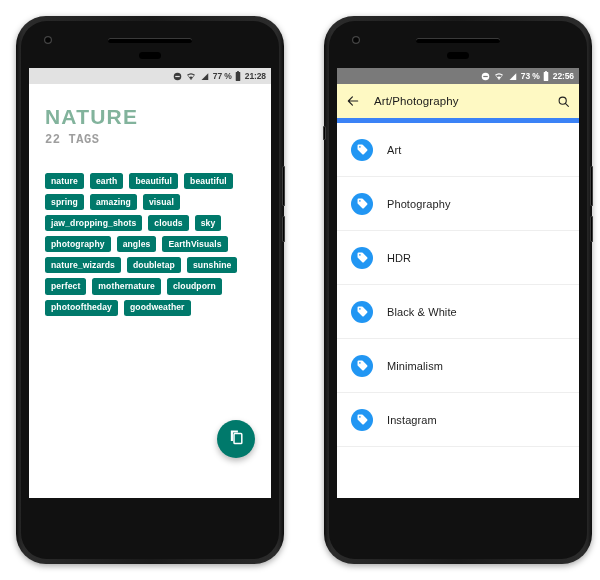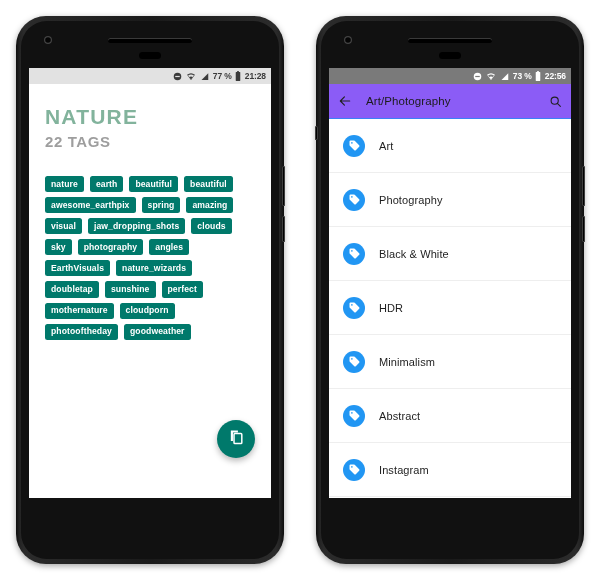--- a/index.html
+++ b/index.html
@@ -27,21 +27,21 @@
     top: 16px;
     border-radius: 30px;
     background: #1c1c1c;
     background-image: linear-gradient(90deg,
         #0f0f0f 0px, #242424 4px, #2b2b2b 8px,
         #1a1a1a 50%, #2b2b2b calc(100% - 8px),
         #242424 calc(100% - 4px), #0d0d0d 100%);
     box-shadow: 0 2px 6px rgba(0,0,0,0.35);
   }
   .phone.left  { left: 16px; }
-  .phone.right { left: 316px; }
+  .phone.right { left: 324px; }
 
   
   .phone-face {
     position: absolute;
     left: 5px; right: 5px; top: 5px; bottom: 5px;
     border-radius: 26px;
     background: #111111;
   }
 
   
@@ -127,24 +127,25 @@
   }
   .nature-title {
     font-size: 21px;
     font-weight: bold;
     letter-spacing: 1.2px;
     color: #82b39c;
     line-height: 1;
   }
   .nature-sub {
     margin-top: 6px;
-    font-size: 15px;
+    font-size: 12px;
     font-weight: bold;
     letter-spacing: 0.6px;
     color: #9e9e9e;
+    font-family: Liberation Mono, monospace;
   }
 
   .tag-cloud {
     margin-top: 26px;
     display: flex;
     flex-wrap: wrap;
     gap: 5px 6px;
     max-width: 212px;
   }
   .tag-chip {
@@ -170,25 +171,25 @@
     display: flex;
     align-items: center;
     justify-content: center;
     box-shadow: 0 3px 6px rgba(0,0,0,0.28);
     cursor: pointer;
   }
 
   
   .appbar {
     height: 31px;
-    background: #8b5cf6;
+    background: #fef9c3;
     display: flex;
     align-items: center;
     padding: 17px 9px;
-    border-bottom: 1px solid #3b82f6;
+    border-bottom: 5px solid #3b82f6;
   }
   .appbar-title {
     flex: 1;
     margin-left: 14px;
     font-size: 11.5px;
     color: #1b1b1b;
     letter-spacing: 0.1px;
   }
   .appbar-icon { cursor: pointer; display: flex; align-items: center; }
 
@@ -267,21 +268,20 @@
 
       <div class="nature-body">
         <div class="nature-title">NATURE</div>
         <div class="nature-sub">22 TAGS</div>
 
         <div class="tag-cloud">
             <div class="tag-chip">nature</div>
             <div class="tag-chip">earth</div>
             <div class="tag-chip">beautiful</div>
             <div class="tag-chip">beautiful</div>
-            <div class="tag-chip">awesome_earthpix</div>
             <div class="tag-chip">spring</div>
             <div class="tag-chip">amazing</div>
             <div class="tag-chip">visual</div>
             <div class="tag-chip">jaw_dropping_shots</div>
             <div class="tag-chip">clouds</div>
             <div class="tag-chip">sky</div>
             <div class="tag-chip">photography</div>
             <div class="tag-chip">angles</div>
             <div class="tag-chip">EarthVisuals</div>
             <div class="tag-chip">nature_wizards</div>
@@ -381,48 +381,39 @@
             </div>
             <div class="tag-row-label">Photography</div>
           </div>
           <div class="tag-row">
             <div class="avatar">
               <svg width="13" height="13" viewBox="0 0 24 24">
                 <path d="M20.6 11.6 L12.4 3.4 A2 2 0 0 0 11 2.8 H4.8 A2 2 0 0 0 2.8 4.8 V11 A2 2 0 0 0 3.4 12.4 L11.6 20.6 A2 2 0 0 0 14.4 20.6 L20.6 14.4 A2 2 0 0 0 20.6 11.6 Z" fill="#ffffff"></path>
                 <circle cx="7.2" cy="7.2" r="1.5" fill="#2196f3"></circle>
               </svg>
             </div>
+            <div class="tag-row-label">HDR</div>
+          </div>
+          <div class="tag-row">
+            <div class="avatar">
+              <svg width="13" height="13" viewBox="0 0 24 24">
+                <path d="M20.6 11.6 L12.4 3.4 A2 2 0 0 0 11 2.8 H4.8 A2 2 0 0 0 2.8 4.8 V11 A2 2 0 0 0 3.4 12.4 L11.6 20.6 A2 2 0 0 0 14.4 20.6 L20.6 14.4 A2 2 0 0 0 20.6 11.6 Z" fill="#ffffff"></path>
+                <circle cx="7.2" cy="7.2" r="1.5" fill="#2196f3"></circle>
+              </svg>
+            </div>
             <div class="tag-row-label">Black &amp; White</div>
           </div>
           <div class="tag-row">
             <div class="avatar">
               <svg width="13" height="13" viewBox="0 0 24 24">
                 <path d="M20.6 11.6 L12.4 3.4 A2 2 0 0 0 11 2.8 H4.8 A2 2 0 0 0 2.8 4.8 V11 A2 2 0 0 0 3.4 12.4 L11.6 20.6 A2 2 0 0 0 14.4 20.6 L20.6 14.4 A2 2 0 0 0 20.6 11.6 Z" fill="#ffffff"></path>
                 <circle cx="7.2" cy="7.2" r="1.5" fill="#2196f3"></circle>
               </svg>
             </div>
-            <div class="tag-row-label">HDR</div>
-          </div>
-          <div class="tag-row">
-            <div class="avatar">
-              <svg width="13" height="13" viewBox="0 0 24 24">
-                <path d="M20.6 11.6 L12.4 3.4 A2 2 0 0 0 11 2.8 H4.8 A2 2 0 0 0 2.8 4.8 V11 A2 2 0 0 0 3.4 12.4 L11.6 20.6 A2 2 0 0 0 14.4 20.6 L20.6 14.4 A2 2 0 0 0 20.6 11.6 Z" fill="#ffffff"></path>
-                <circle cx="7.2" cy="7.2" r="1.5" fill="#2196f3"></circle>
-              </svg>
-            </div>
             <div class="tag-row-label">Minimalism</div>
-          </div>
-          <div class="tag-row">
-            <div class="avatar">
-              <svg width="13" height="13" viewBox="0 0 24 24">
-                <path d="M20.6 11.6 L12.4 3.4 A2 2 0 0 0 11 2.8 H4.8 A2 2 0 0 0 2.8 4.8 V11 A2 2 0 0 0 3.4 12.4 L11.6 20.6 A2 2 0 0 0 14.4 20.6 L20.6 14.4 A2 2 0 0 0 20.6 11.6 Z" fill="#ffffff"></path>
-                <circle cx="7.2" cy="7.2" r="1.5" fill="#2196f3"></circle>
-              </svg>
-            </div>
-            <div class="tag-row-label">Abstract</div>
           </div>
           <div class="tag-row">
             <div class="avatar">
               <svg width="13" height="13" viewBox="0 0 24 24">
                 <path d="M20.6 11.6 L12.4 3.4 A2 2 0 0 0 11 2.8 H4.8 A2 2 0 0 0 2.8 4.8 V11 A2 2 0 0 0 3.4 12.4 L11.6 20.6 A2 2 0 0 0 14.4 20.6 L20.6 14.4 A2 2 0 0 0 20.6 11.6 Z" fill="#ffffff"></path>
                 <circle cx="7.2" cy="7.2" r="1.5" fill="#2196f3"></circle>
               </svg>
             </div>
             <div class="tag-row-label">Instagram</div>
           </div>

